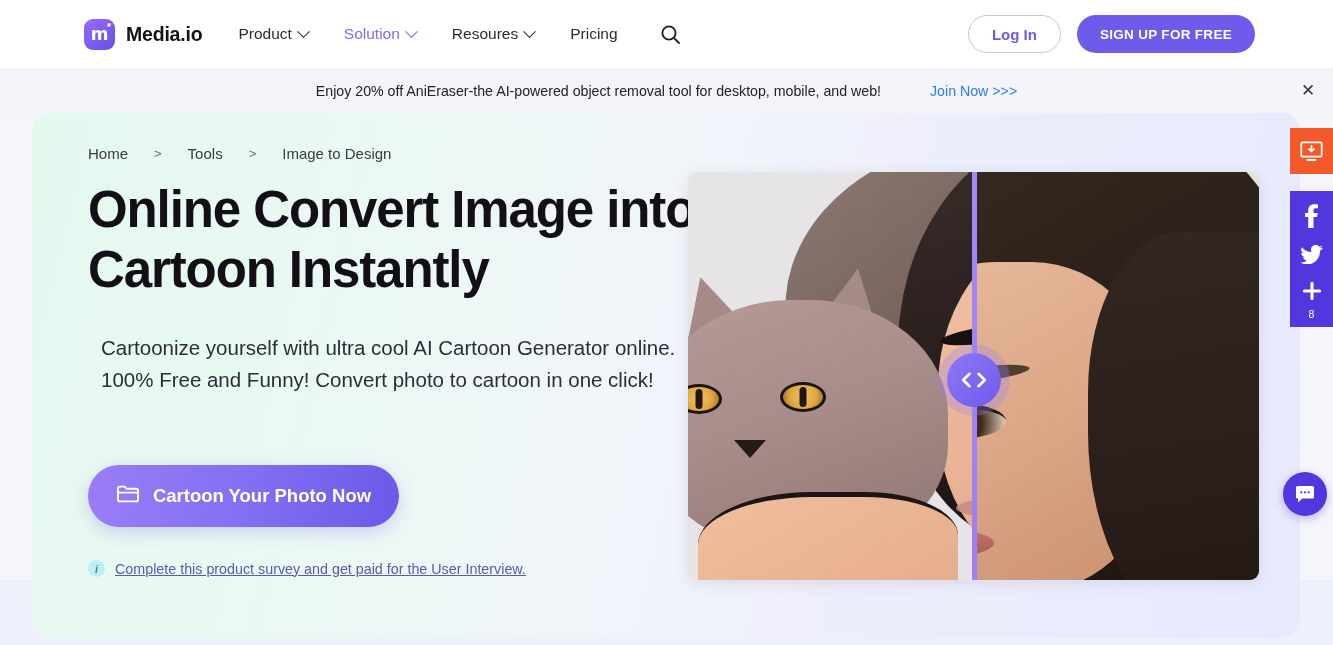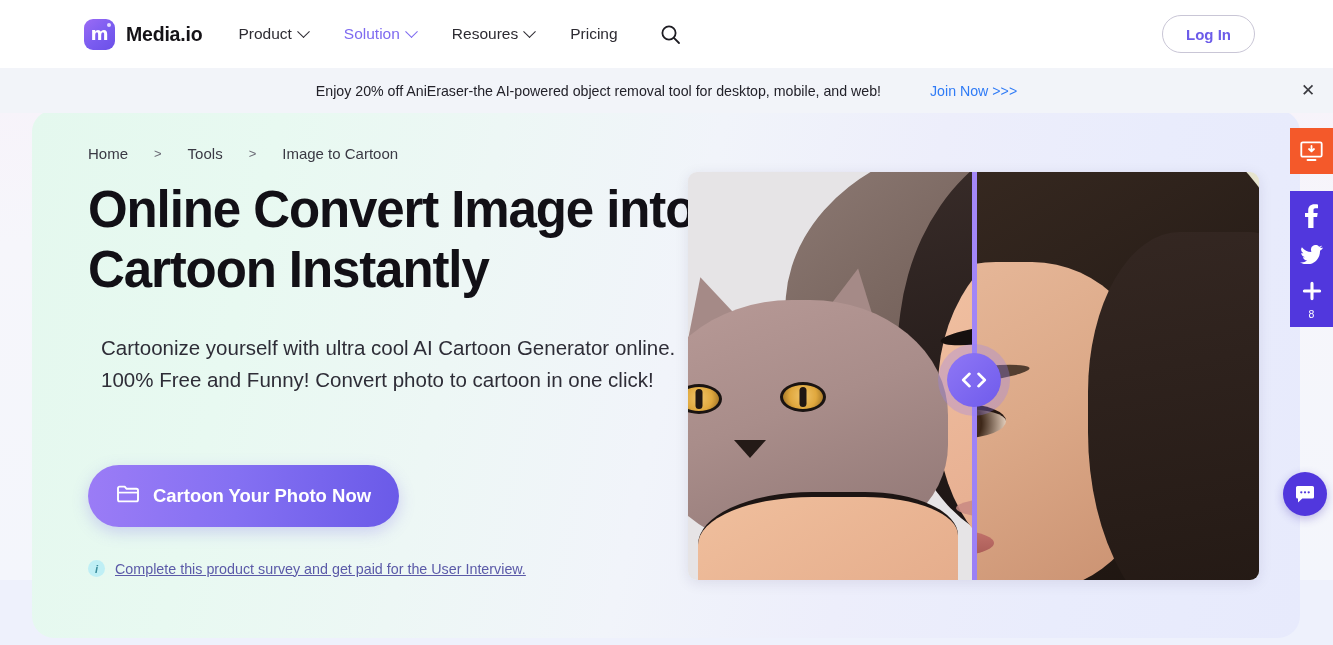--- a/index.html
+++ b/index.html
@@ -374,21 +374,21 @@
   <div class="ghost-card" style="left:1057px; top:72px; width:200px; height:250px;"></div>
 </div>
 
 <div class="hero">
 
   <div class="breadcrumb">
     <span class="crumb">Home</span>
     <span class="crumb-sep">&gt;</span>
     <span class="crumb">Tools</span>
     <span class="crumb-sep">&gt;</span>
-    <span class="crumb last">Image to Cartoon</span>
+    <span class="crumb last">Image to Design</span>
   </div>
 
   <h1 class="hero-title">Online Convert Image into Cartoon Instantly</h1>
 
   <p class="hero-desc">Cartoonize yourself with ultra cool AI Cartoon Generator online. 100% Free and Funny! Convert photo to cartoon in one click!</p>
 
   <div class="cta-btn">
     <span>
       <svg width="24" height="20" viewBox="0 0 24 20" fill="none">
         <path d="M2 4.2a1.6 1.6 0 0 1 1.6-1.6h5.1l1.9 2.2h9.8A1.6 1.6 0 0 1 22 6.4v9.4a1.6 1.6 0 0 1-1.6 1.6H3.6A1.6 1.6 0 0 1 2 15.8V4.2Z" stroke="#ffffff" stroke-width="1.9" stroke-linejoin="round"></path>
@@ -482,20 +482,21 @@
     <div class="search-btn">
       <svg width="21" height="21" viewBox="0 0 21 21" fill="none">
         <circle cx="9" cy="9" r="6.6" stroke="#1d1c22" stroke-width="1.8"></circle>
         <path d="M13.9 13.9 19 19" stroke="#1d1c22" stroke-width="1.8" stroke-linecap="round"></path>
       </svg>
     </div>
   </div>
 
   <div class="nav-right">
     <div class="btn-login">Log In</div>
+    <div class="btn-signup">SIGN UP FOR FREE</div>
   </div>
 </div>
 
 <div class="banner">
   <span>Enjoy 20% off AniEraser-the AI-powered object removal tool for desktop, mobile, and web!</span>
   <span class="banner-link">Join Now &gt;&gt;&gt;</span>
   <span class="banner-close">✕</span>
 </div>
 
 <div class="rail">

